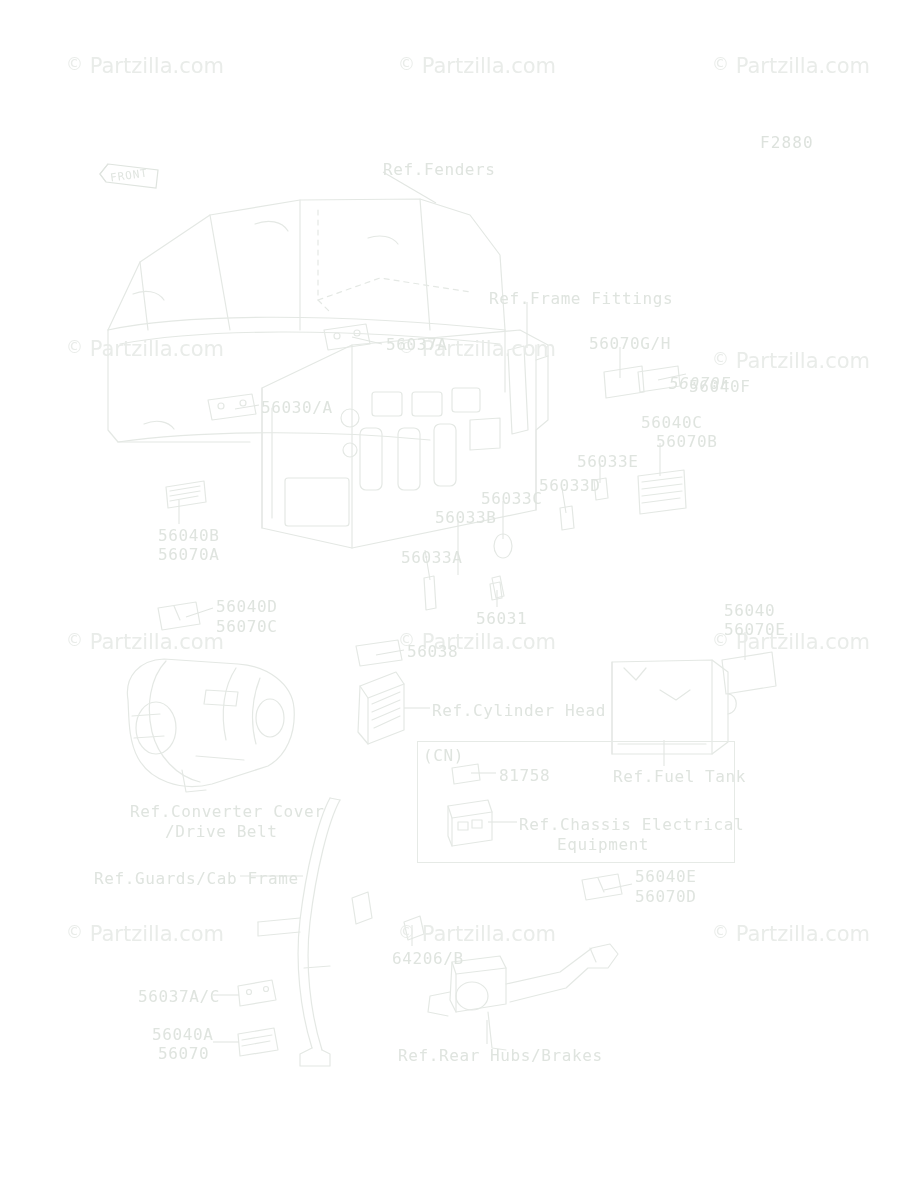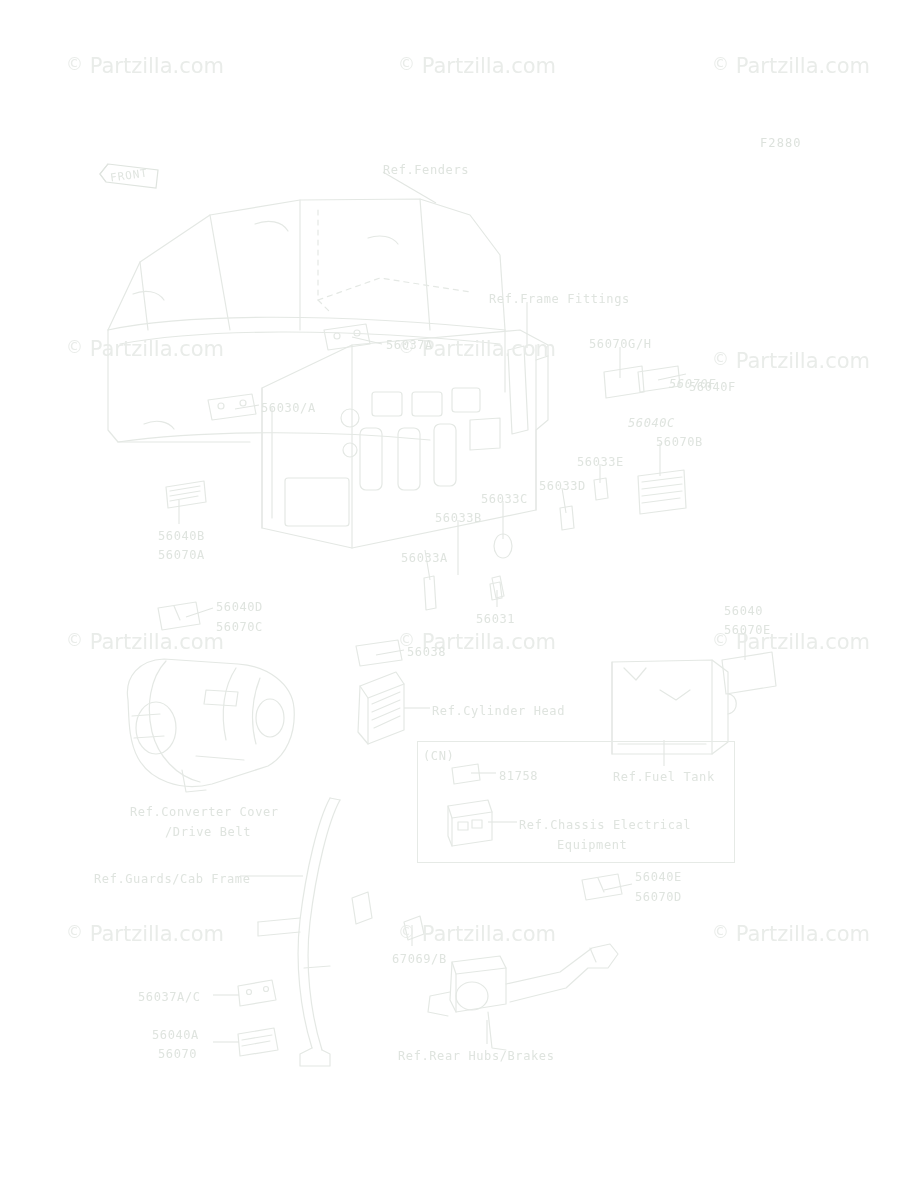--- a/index.html
+++ b/index.html
@@ -28,21 +28,21 @@
   .wm .c {
     font-size: 17px;
     vertical-align: 3px;
   }
 
   
   .lbl {
     position: absolute;
     color: #dfe4df;
     font-family: "DejaVu Sans Mono", monospace;
-    font-size: 12px;
+    font-size: 16px;
     letter-spacing: 0.6px;
     white-space: nowrap;
     line-height: 14px;
   }
   .lbl.code {
     color: #dde2dd;
     letter-spacing: 1.1px;
   }
 
   
@@ -290,21 +290,21 @@
     </div>
   <div id="label-layer">
       <div class="lbl" style="left: 383px; top: 163px;">Ref.Fenders</div>
       <div class="lbl code" style="left: 760px; top: 136px;">F2880</div>
       <div class="lbl" style="left: 489px; top: 292px; text-align: right;">Ref.Frame Fittings</div>
       <div class="lbl" style="left: 386px; top: 338px;">56037A</div>
       <div class="lbl" style="left: 589px; top: 337px;">56070G/H</div>
       <div class="lbl" style="left: 689px; top: 358px; margin-top: 22px;">56040F</div>
       <div class="lbl" style="left: 669px; top: 377px; font-style: italic;">56070F</div>
       <div class="lbl" style="left: 261px; top: 401px;">56030/A</div>
-      <div class="lbl" style="left: 628px; top: 416px; font-style: italic;">56040C</div>
+      <div class="lbl" style="left: 641px; top: 416px;">56040C</div>
       <div class="lbl" style="left: 656px; top: 435px;">56070B</div>
       <div class="lbl" style="left: 577px; top: 455px;">56033E</div>
       <div class="lbl" style="left: 539px; top: 479px;">56033D</div>
       <div class="lbl" style="left: 481px; top: 492px;">56033C</div>
       <div class="lbl" style="left: 435px; top: 511px;">56033B</div>
       <div class="lbl" style="left: 158px; top: 529px;">56040B</div>
       <div class="lbl" style="left: 158px; top: 548px;">56070A</div>
       <div class="lbl" style="left: 401px; top: 551px;">56033A</div>
       <div class="lbl" style="left: 216px; top: 600px;">56040D</div>
       <div class="lbl" style="left: 216px; top: 620px;">56070C</div>
@@ -316,20 +316,20 @@
       <div class="lbl" style="left: 423px; top: 749px;">(CN)</div>
       <div class="lbl" style="left: 499px; top: 769px;">81758</div>
       <div class="lbl" style="left: 613px; top: 770px;">Ref.Fuel Tank</div>
       <div class="lbl" style="left: 130px; top: 805px;">Ref.Converter Cover</div>
       <div class="lbl" style="left: 165px; top: 825px;">/Drive Belt</div>
       <div class="lbl" style="left: 519px; top: 818px;">Ref.Chassis Electrical</div>
       <div class="lbl" style="left: 557px; top: 838px;">Equipment</div>
       <div class="lbl" style="left: 94px; top: 872px;">Ref.Guards/Cab Frame</div>
       <div class="lbl" style="left: 635px; top: 870px;">56040E</div>
       <div class="lbl" style="left: 635px; top: 890px;">56070D</div>
-      <div class="lbl" style="left: 392px; top: 952px;">67069/B</div>
+      <div class="lbl" style="left: 392px; top: 952px;">64206/B</div>
       <div class="lbl" style="left: 138px; top: 990px;">56037A/C</div>
       <div class="lbl" style="left: 152px; top: 1028px;">56040A</div>
       <div class="lbl" style="left: 158px; top: 1047px;">56070</div>
       <div class="lbl" style="left: 398px; top: 1049px;">Ref.Rear Hubs/Brakes</div>
     </div>
 
 </div>
 
 </body></html>

